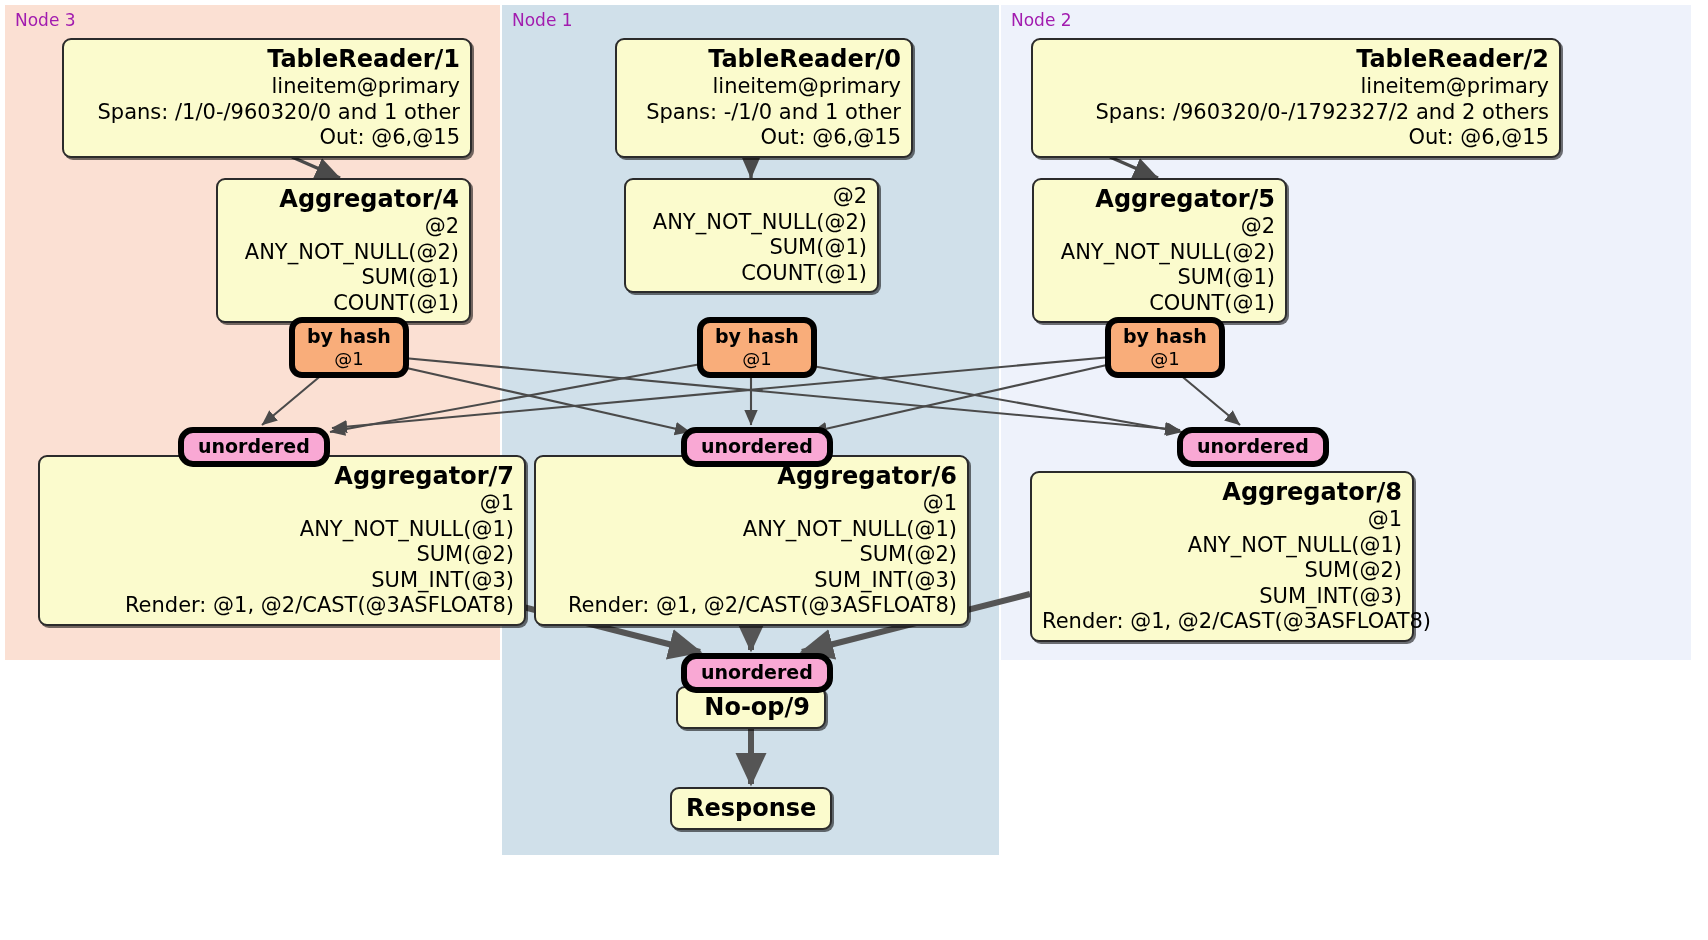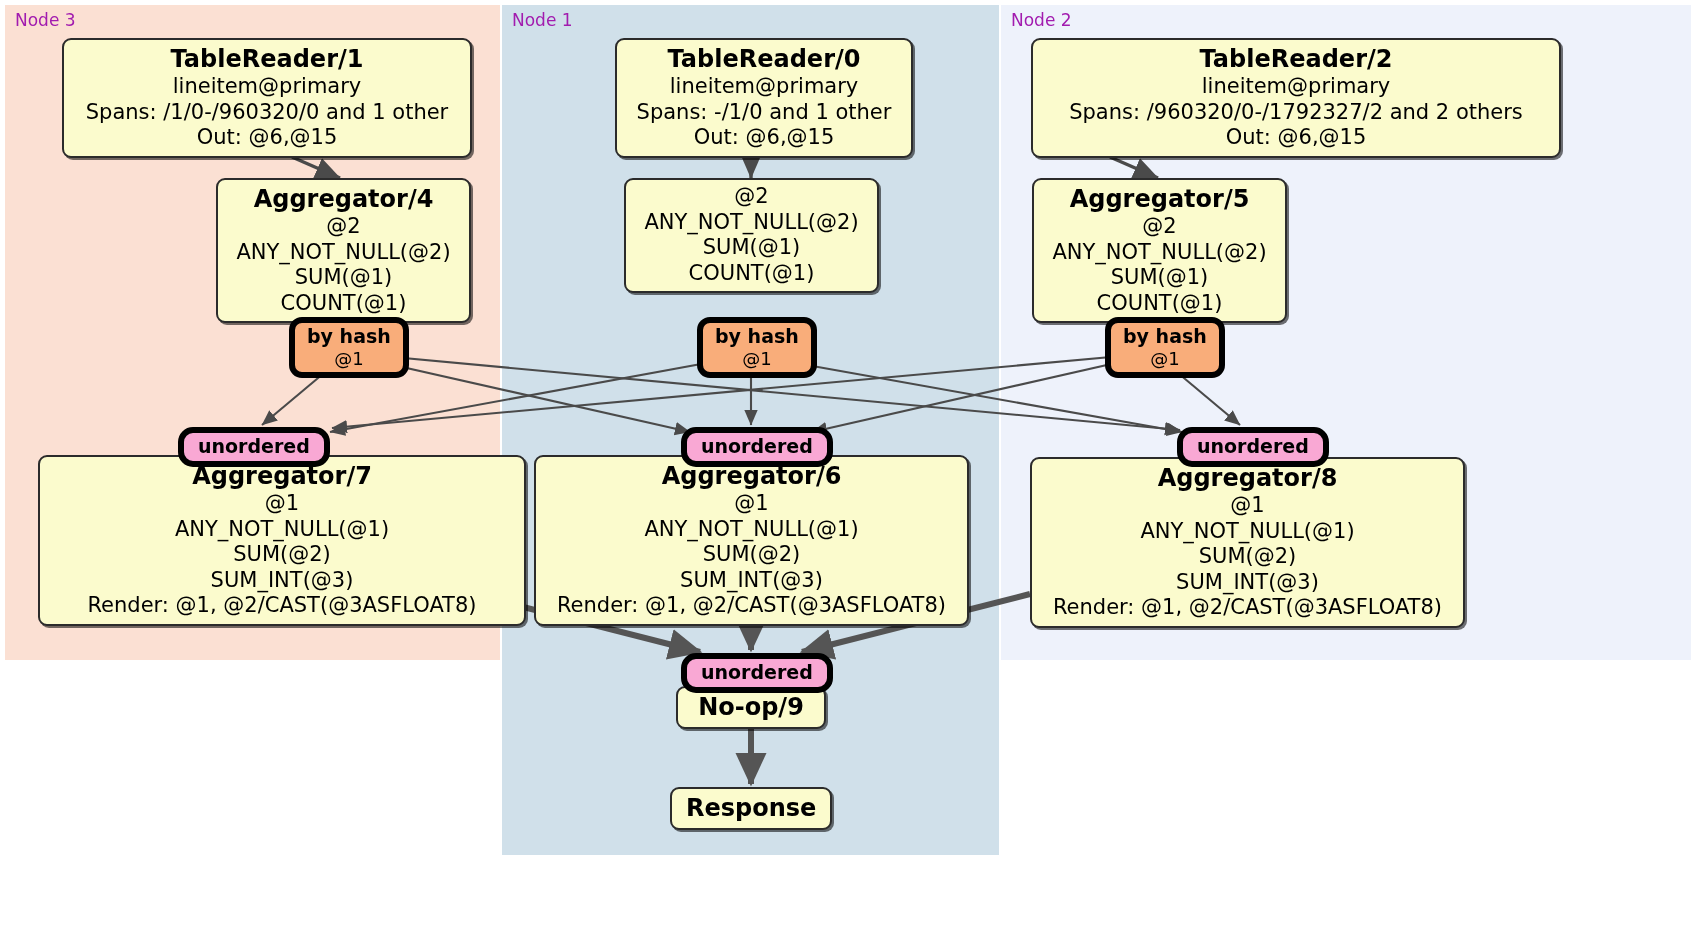--- a/index.html
+++ b/index.html
@@ -41,21 +41,21 @@
   }
 
   
   .proc {
     position: absolute;
     box-sizing: border-box;
     background: #fbfbcd;
     border: 2px solid #2b2b2b;
     border-radius: 9px;
     box-shadow: 2px 2px 0 rgba(0,0,0,0.55);
-    text-align: center;
+    text-align: right;
     padding: 4px 10px 5px 10px;
     color: #000000;
     overflow: visible;
   }
   .proc .title {
     font-weight: bold;
     font-size: 24px;
     line-height: 30px;
     white-space: nowrap;
   }
@@ -244,21 +244,21 @@
 
   <div class="proc" style="left:534px; top:455px; width:435px;">
     <div class="title">Aggregator/6</div>
     <div class="line">@1</div>
     <div class="line">ANY_NOT_NULL(@1)</div>
     <div class="line">SUM(@2)</div>
     <div class="line">SUM_INT(@3)</div>
     <div class="line">Render: @1, @2/CAST(@3ASFLOAT8)</div>
   </div>
 
-  <div class="proc" style="left:1030px; top:457px; width:435px;">
+  <div class="proc" style="left:1030px; top:471px; width:384px;">
     <div class="title">Aggregator/8</div>
     <div class="line">@1</div>
     <div class="line">ANY_NOT_NULL(@1)</div>
     <div class="line">SUM(@2)</div>
     <div class="line">SUM_INT(@3)</div>
     <div class="line">Render: @1, @2/CAST(@3ASFLOAT8)</div>
   </div>
 
   <div class="badge unord" style="left:681px; top:653px;">
     <div class="b-title">unordered</div>

